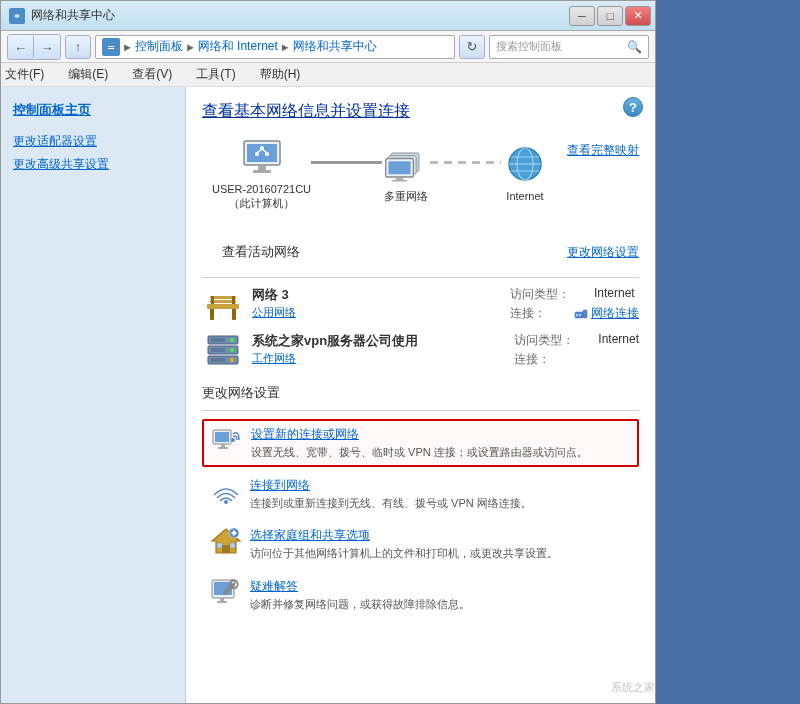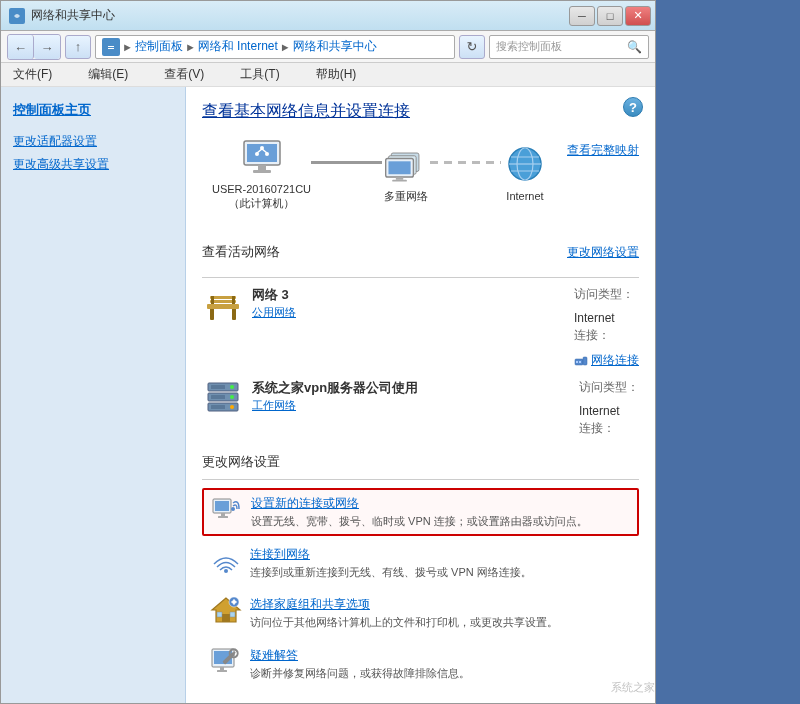--- a/index.html
+++ b/index.html
@@ -174,22 +174,22 @@
       color: #999;
     }
 
     
     .menubar {
       height: 24px;
       background: #f0f0f0;
       border-bottom: 1px solid #ddd;
       display: flex;
       align-items: center;
-      padding: 0 8px;
-      gap: 28px;
+      padding: 0 0;
+      gap: 16px;
     }
     .menu-item {
       font-size: 12px;
       color: #333;
       cursor: pointer;
       padding: 2px 4px;
     }
 
     
     .main {
@@ -366,22 +366,21 @@
     .network-props {
       margin-left: auto;
       display: flex;
       flex-direction: column;
       gap: 2px;
       font-size: 12px;
       color: #333;
     }
     .network-prop-row {
       display: flex;
-      gap: 8px;
-      flex-direction: column;
+      gap: 24px;
     }
     .prop-label {
       color: #666;
       min-width: 40px;
     }
     .prop-value-link {
       color: #0066cc;
       text-decoration: underline;
       cursor: pointer;
       display: flex;
@@ -571,21 +570,21 @@
             </div>
             <div class="node-label" style="font-size:11px;color:#333;text-align:center;">Internet</div>
           </div>
         </div>
         <div style="margin-top:4px;margin-left:8px;">
           <span class="view-map-link">查看完整映射</span>
         </div>
       </div>
 
       <div class="network-info-section">
-        <div style="display:flex;justify-content:space-between;align-items:baseline;margin-bottom:4px;">
+        <div style="display:flex;justify-content:space-between;align-items:baseline;margin-bottom:4px;margin-left:20px;">
           <span class="section-heading">查看活动网络</span>
           <span style="font-size:12px;color:#0066cc;text-decoration:underline;cursor:pointer;">更改网络设置</span>
         </div>
         <hr class="section-divider">
 
         <div class="active-network-row">
           <div class="network-icon-img">
             
             <svg width="42" height="36" viewBox="0 0 42 36">
 

